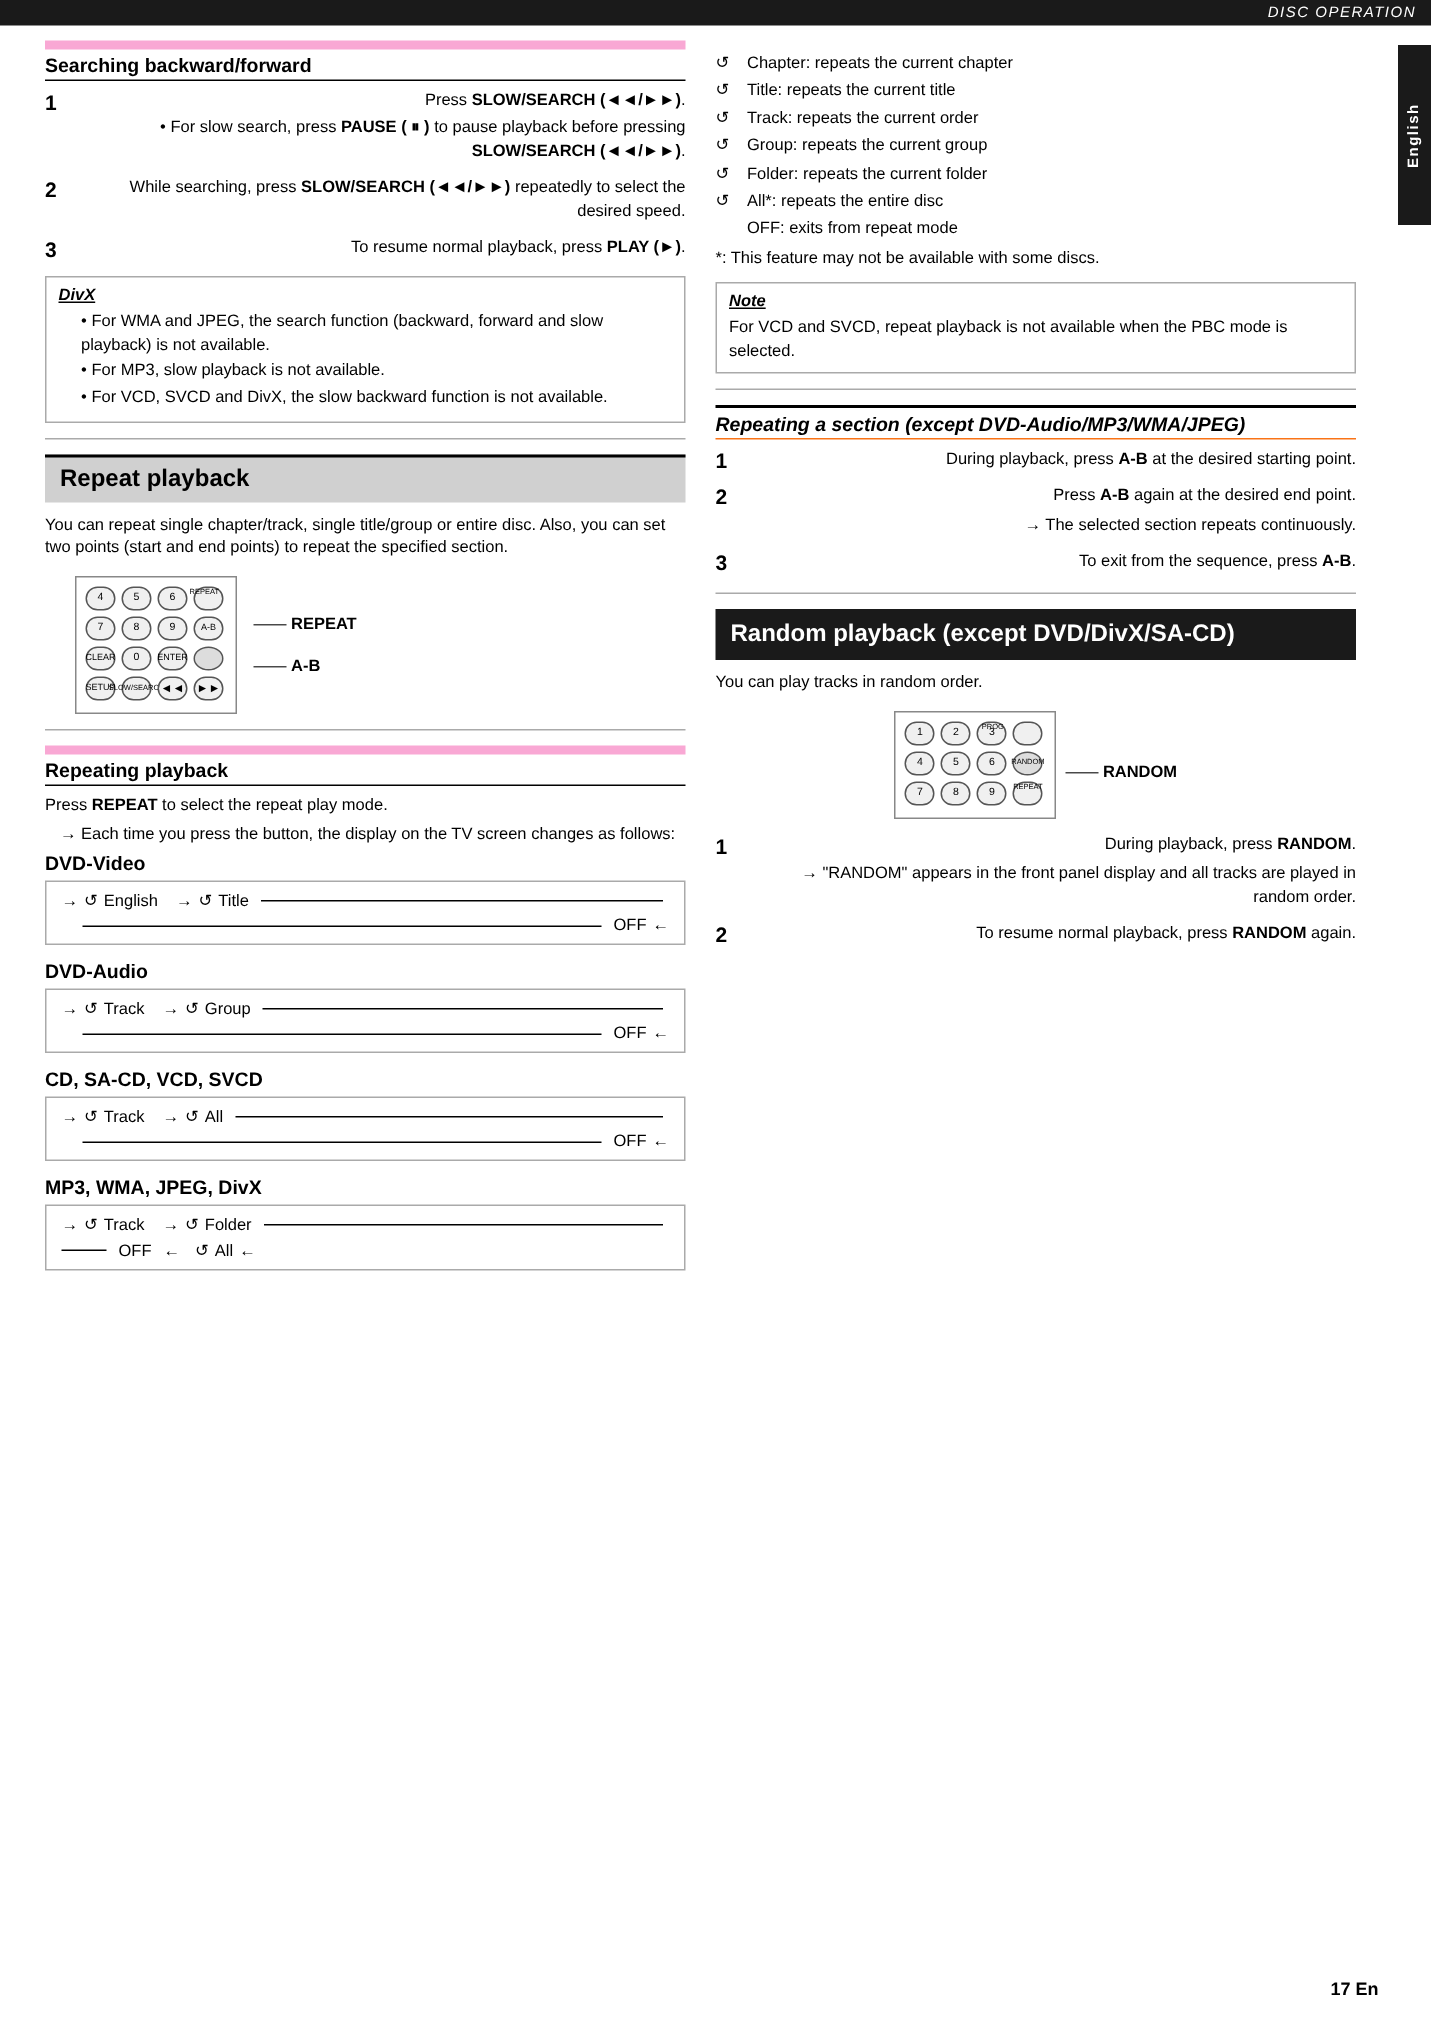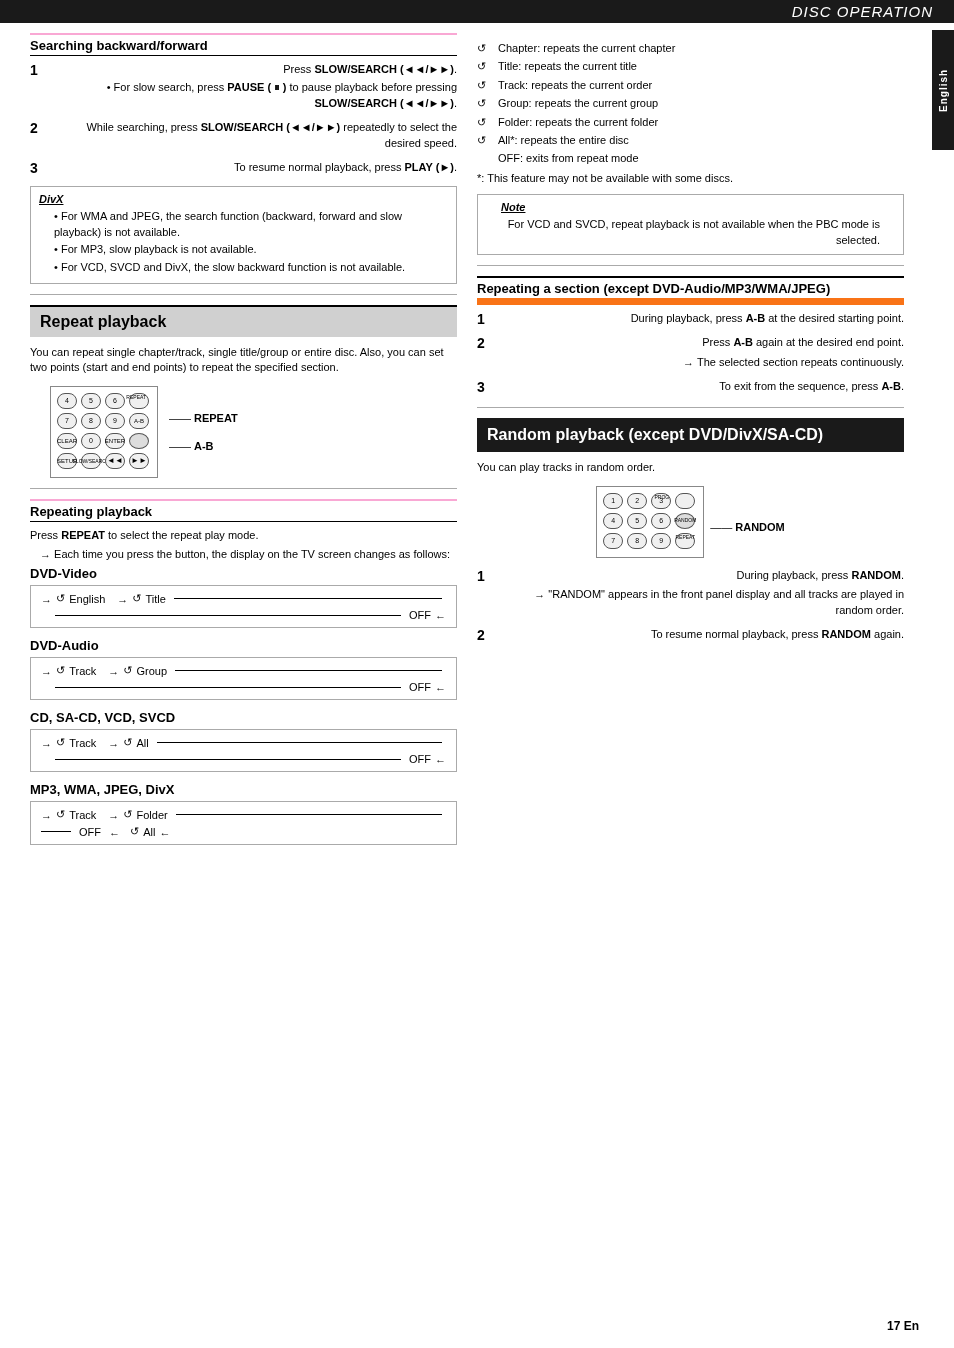--- a/index.html
+++ b/index.html
@@ -17,23 +17,23 @@
       width: 954px;
       min-height: 1348px;
       position: relative;
       padding: 0;
     }
     
     .top-bar {
       background: #1a1a1a;
       color: #fff;
       text-align: right;
-      font-size: 15px;
+      font-size: 10px;
       font-style: italic;
-      padding: 3px 21px;
+      padding: 3px 10px;
       letter-spacing: 1px;
     }
     
     .side-tab {
       position: absolute;
       right: 0;
       top: 30px;
       background: #1a1a1a;
       color: #fff;
       font-size: 10px;
@@ -61,21 +61,21 @@
     }
     .right-col {
       flex: 1;
       min-width: 0;
       padding-right: 20px;
     }
     
     .section-title {
       font-size: 13px;
       font-weight: bold;
-      border-top: 2px solid #f9a8d4;
+      border-top: 6px solid #f9a8d4;
       border-bottom: 1px solid #000;
       padding: 3px 0 2px 0;
       margin-bottom: 6px;
     }
     .section-title-gray {
       font-size: 16px;
       font-weight: bold;
       background: #d0d0d0;
       padding: 6px 10px;
       margin-bottom: 8px;
@@ -138,21 +138,21 @@
       font-size: 11px;
       margin-bottom: 4px;
       text-decoration: underline;
     }
     .notes-box p {
       margin-bottom: 2px;
       line-height: 1.4;
     }
     .note-box {
       border: 1px solid #aaa;
-      padding: 6px 23px;
+      padding: 6px 8px;
       margin: 8px 0;
     }
     .note-title {
       font-weight: bold;
       font-style: italic;
       font-size: 11px;
       margin-bottom: 4px;
       text-decoration: underline;
     }
     
@@ -233,24 +233,25 @@
       margin-bottom: 3px;
       line-height: 1.4;
     }
     .list-icon {
       min-width: 16px;
     }
     .subsection-header {
       font-weight: bold;
       font-size: 13px;
       border-top: 2px solid #000;
-      border-bottom: 7px solid #f97316;
+      border-bottom: 1px solid #f97316;
       padding: 3px 0 2px 0;
       margin-bottom: 6px;
       margin-top: 8px;
+      font-style: italic;
     }
   </style>
 </head>
 <body>
 
 <div class="page-wrapper">
 
   <div class="top-bar">
     <span>DISC OPERATION</span>
   </div>
@@ -462,21 +463,21 @@
         </div>
         <div class="repeat-list-item">
           <span class="list-icon"></span>
           <span>OFF: exits from repeat mode</span>
         </div>
         <p style="margin-top:4px; line-height:1.4;">*: This feature may not be available with some discs.</p>
       </div>
 
       <div class="note-box">
         <div class="note-title">Note</div>
-        <p style="line-height:1.4;text-align:right;">For VCD and SVCD, repeat playback is not available when the PBC mode is selected.</p>
+        <p style="line-height:1.4;">For VCD and SVCD, repeat playback is not available when the PBC mode is selected.</p>
       </div>
 
       <hr>
 
       <div>
         <div class="subsection-header">
           <span>Repeating a section (except DVD-Audio/MP3/WMA/JPEG)</span>
         </div>
 
         <div class="step">

